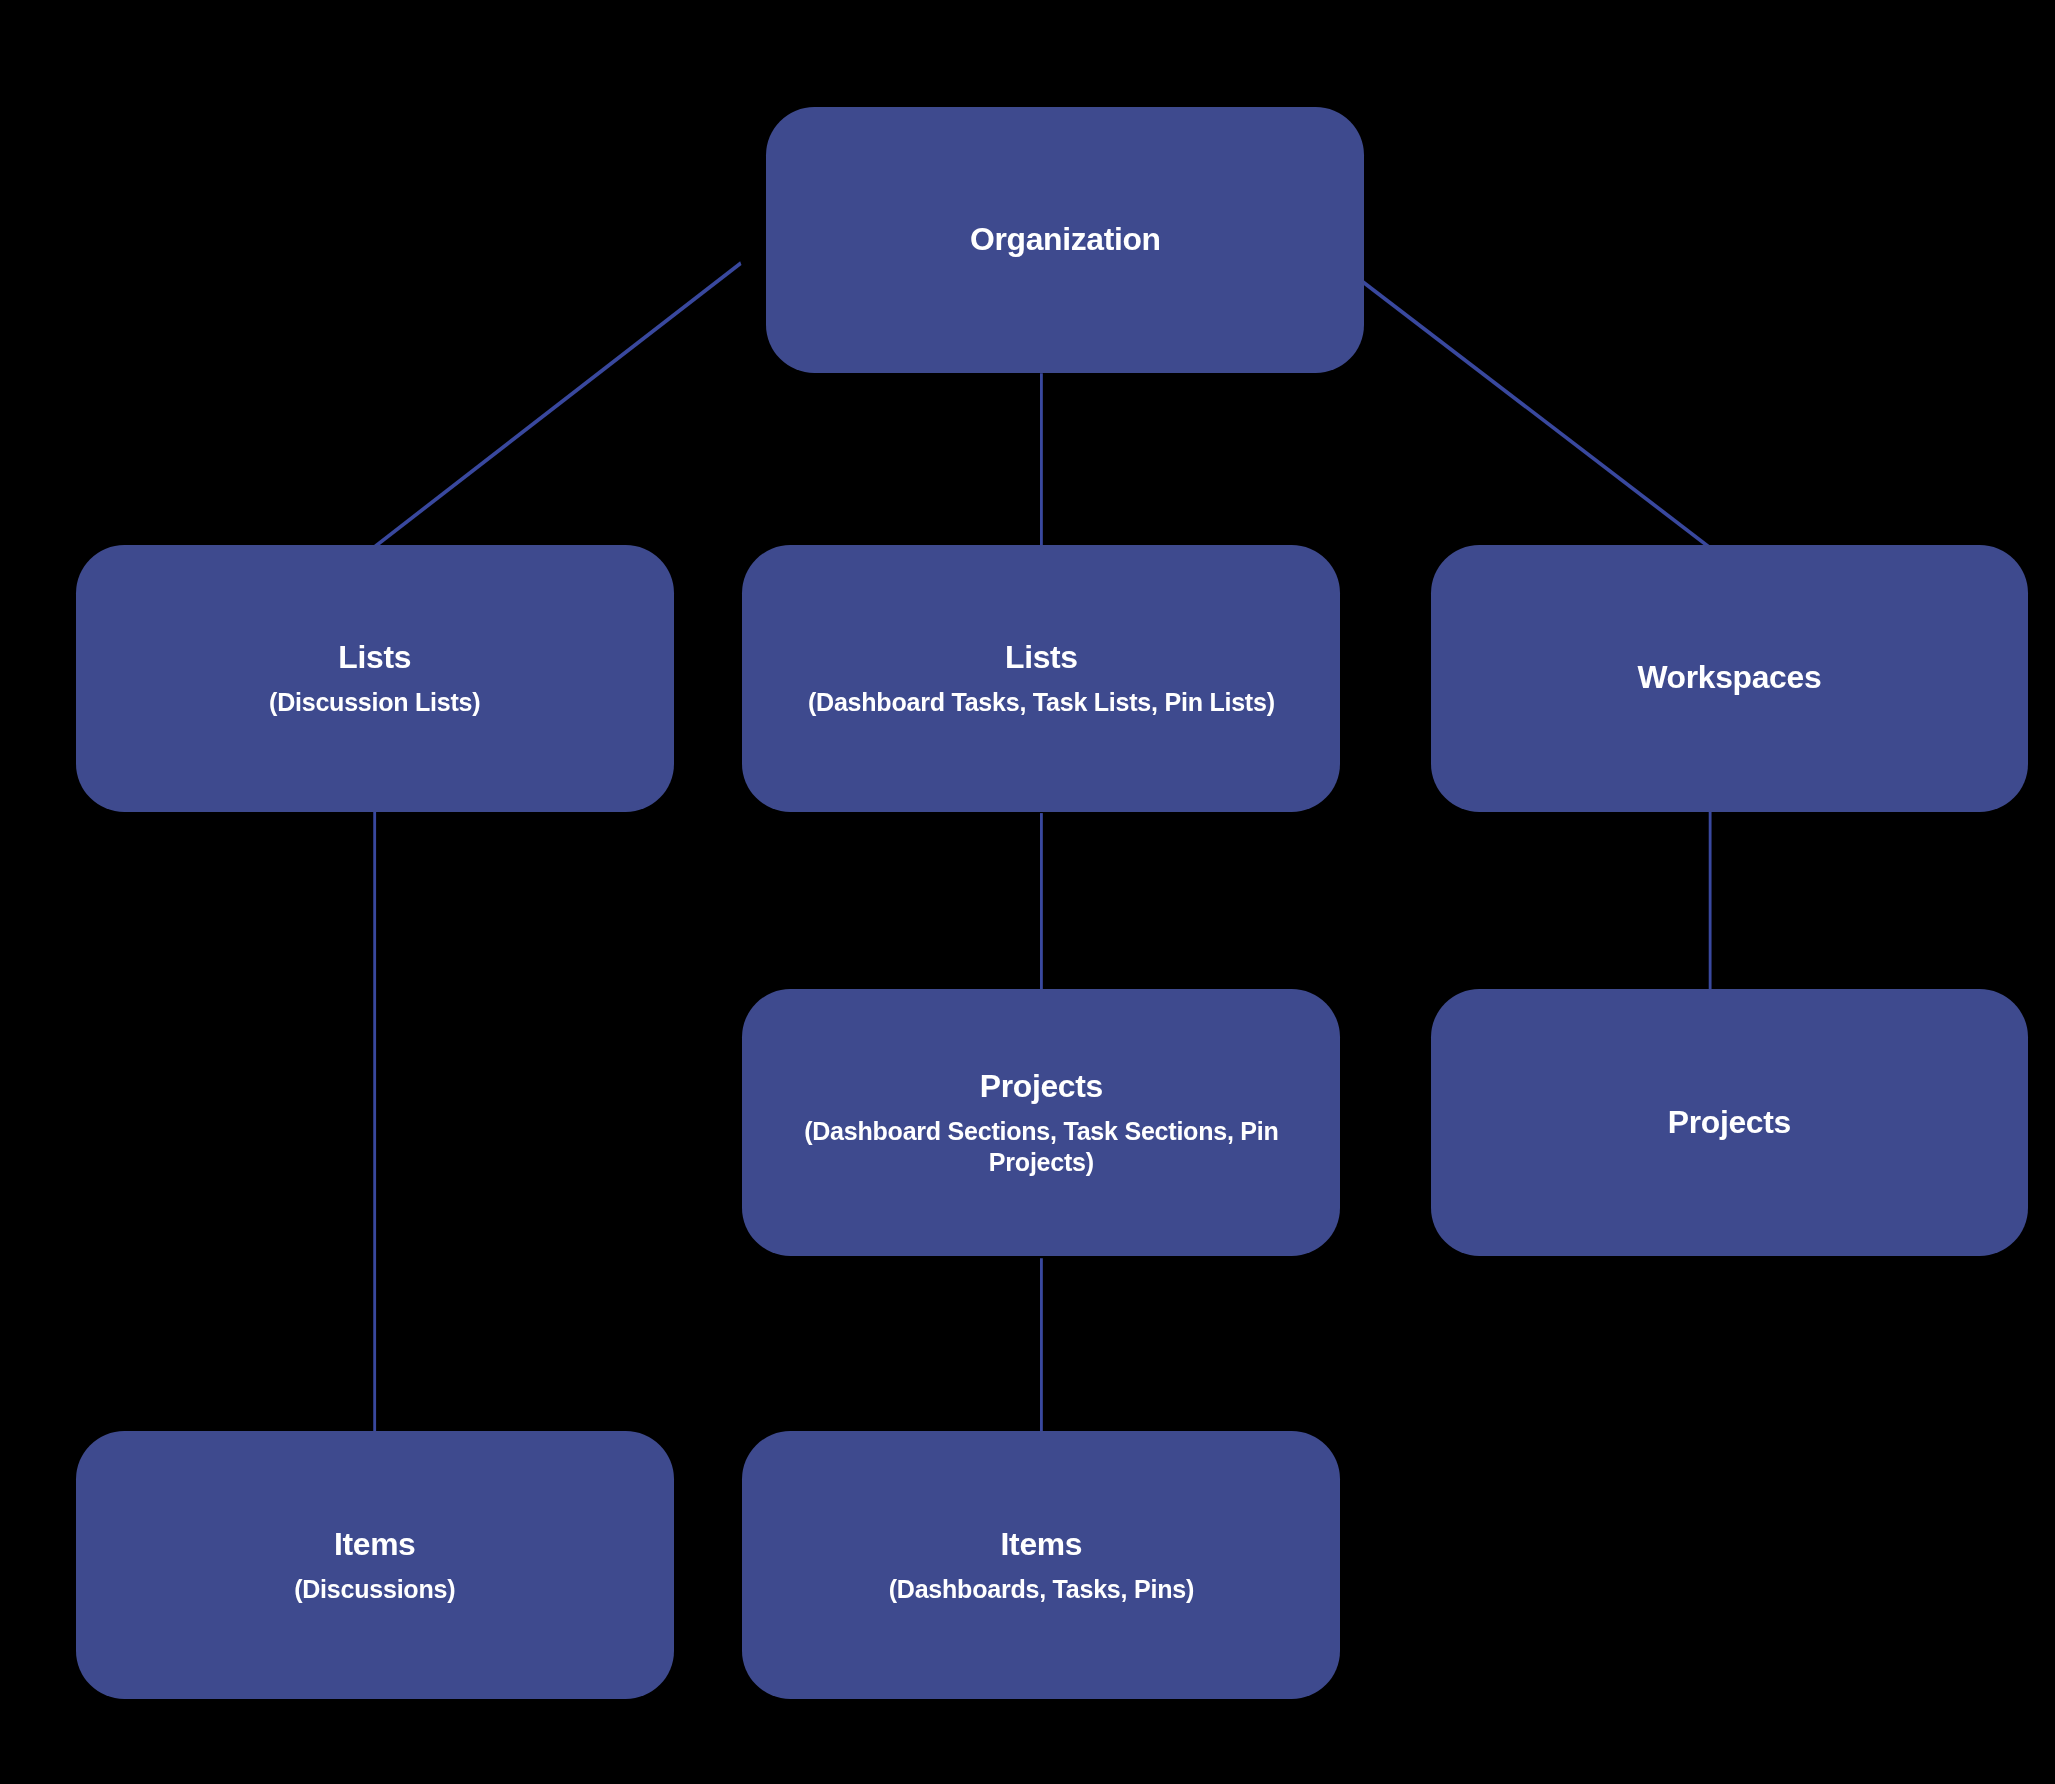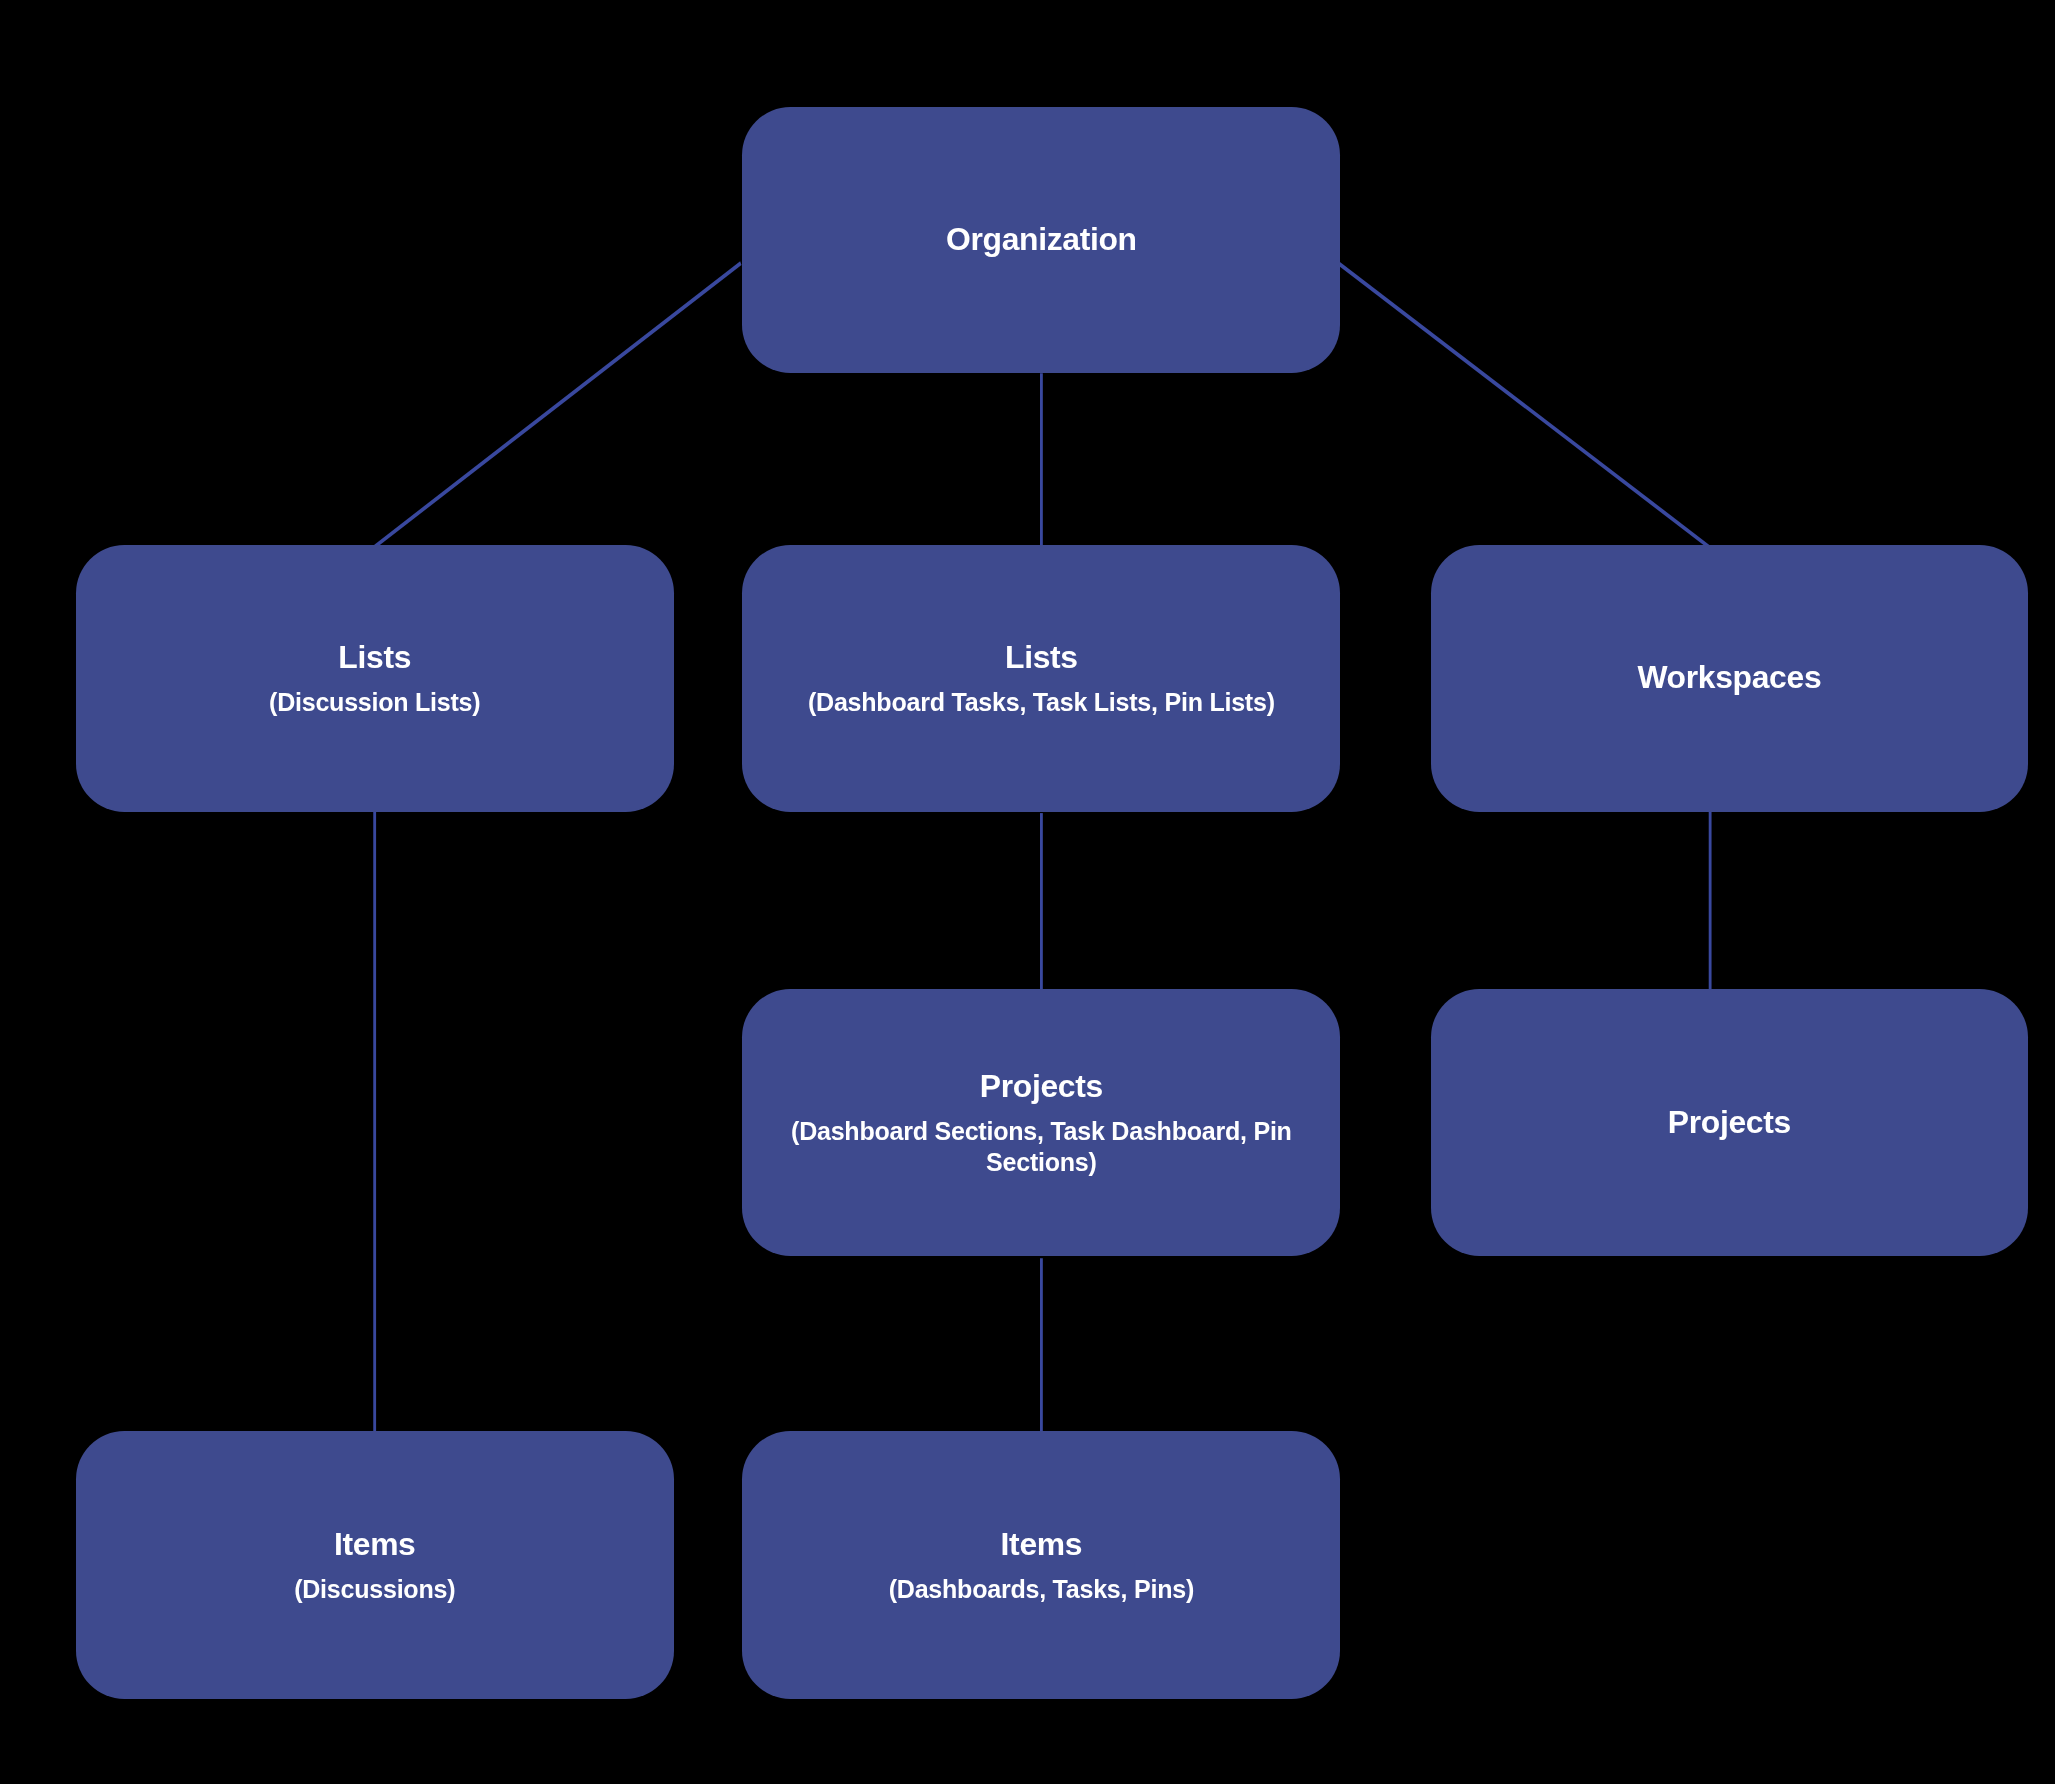--- a/index.html
+++ b/index.html
@@ -50,21 +50,21 @@
     font-weight: 700;
     letter-spacing: -0.01em;
     margin-top: 0.45vw;
     line-height: 1.25;
   }
   
   .col-left  { left: 3.69%;  width: 29.09%; }
   .col-mid   { left: 36.13%; width: 29.09%; }
   .col-right { left: 68.72%; width: 29.02%; margin-left: 19px; }
   
-  .row-1 { top: 5.99%;  height: 14.93%; }
+  .row-1 { top: 5.99%;  height: 14.93%; margin-left: 24px; }
   .row-2 { top: 30.53%; height: 14.98%; }
   .row-3 { top: 55.44%; height: 14.98%; }
   .row-4 { top: 80.23%; height: 15.02%; text-align: center; }
 </style>
 </head>
 <body>
 
 <div class="stage">
 
   <svg class="edges" viewBox="0 0 7240 4340" preserveAspectRatio="none">
@@ -90,21 +90,21 @@
     <div class="title">Lists</div>
     <div class="subtitle">(Dashboard Tasks, Task Lists, Pin Lists)</div>
   </div>
 
   <div class="node col-right row-2">
     <div class="title">Workspaces</div>
   </div>
 
   <div class="node col-mid row-3">
     <div class="title">Projects</div>
-    <div class="subtitle">(Dashboard Sections, Task Dashboard, Pin Sections)</div>
+    <div class="subtitle">(Dashboard Sections, Task Sections, Pin Projects)</div>
   </div>
 
   <div class="node col-right row-3">
     <div class="title">Projects</div>
   </div>
 
   <div class="node col-left row-4">
     <div class="title">Items</div>
     <div class="subtitle">(Discussions)</div>
   </div>

